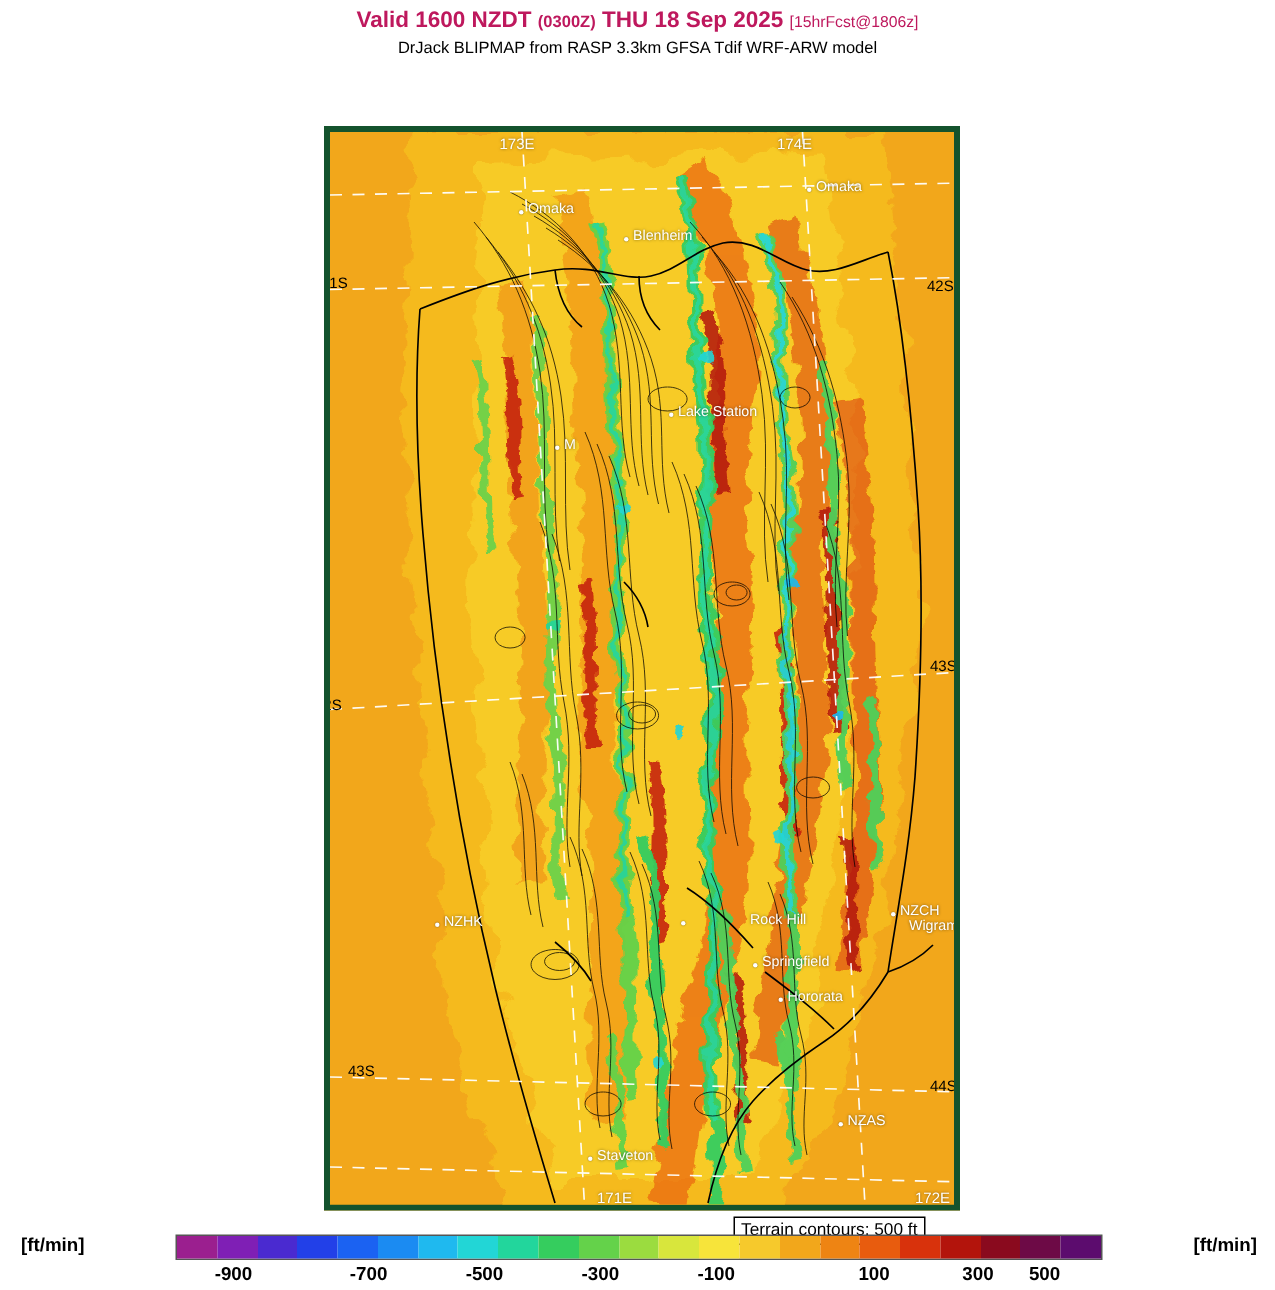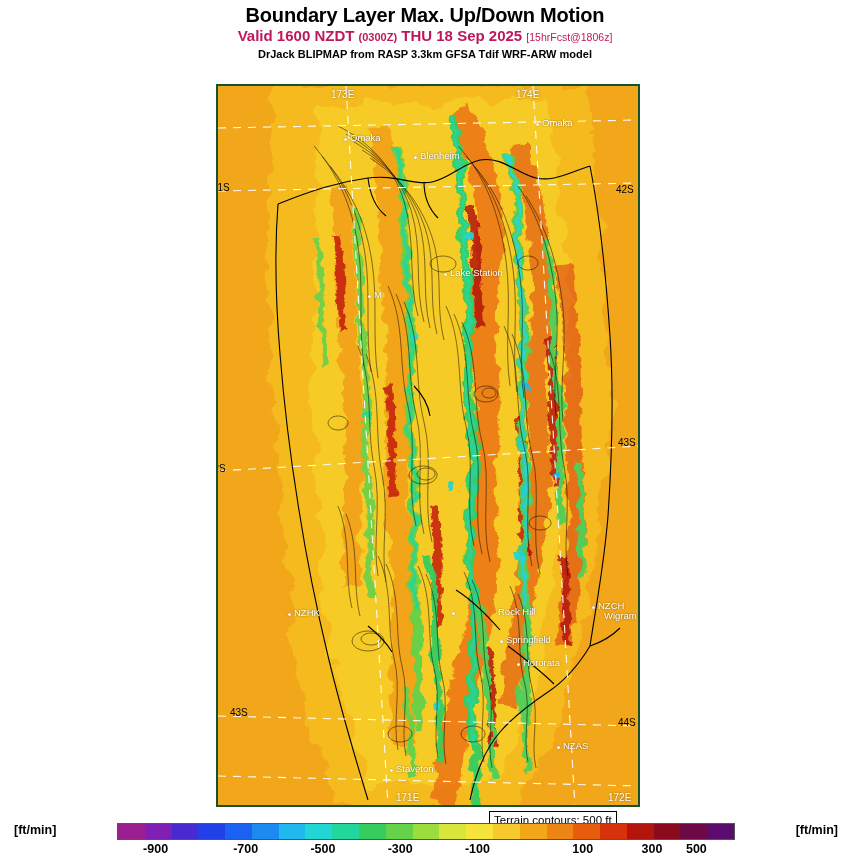--- a/index.html
+++ b/index.html
@@ -39,35 +39,34 @@
     font-weight: bold;
   }
   #subtitle .brk {
     font-size: 10.5px;
     font-weight: normal;
   }
   #credit {
     font-size: 11px;
     color: #000;
     line-height: 15px;
-    font-weight: bold;
   }
 
   
   #map-wrap {
     position: absolute;
     left: 216px;
     top: 84px;
     width: 424px;
     height: 723px;
   }
   #map-frame {
     position: absolute;
     inset: 0;
-    border: 2px solid #14532d;
+    border: 4px solid #14532d;
     box-sizing: border-box;
     overflow: hidden;
     background: #f2a71b;
   }
   #map-svg { position:absolute; left:0; top:0; }
 
   .lbl {
     position: absolute;
     font-size: 9.5px;
     color: #ffffff;
@@ -138,21 +137,20 @@
     font-weight: bold;
     color: #000;
     transform: translateX(-50%);
     top: 0;
   }
 </style>
 </head>
 <body>
 
 <div id="header">
-  <div id="title">Boundary Layer Max. Up/Down Motion</div>
   <div id="subtitle">
     <span>Valid 1600 NZDT</span>
     <span class="small">(0300Z)</span>
     <span>THU 18 Sep 2025</span>
     <span class="brk">[15hrFcst@1806z]</span>
   </div>
   <div id="credit">DrJack BLIPMAP from RASP 3.3km GFSA Tdif WRF-ARW model</div>
 </div>
 
 <div id="map-wrap">

